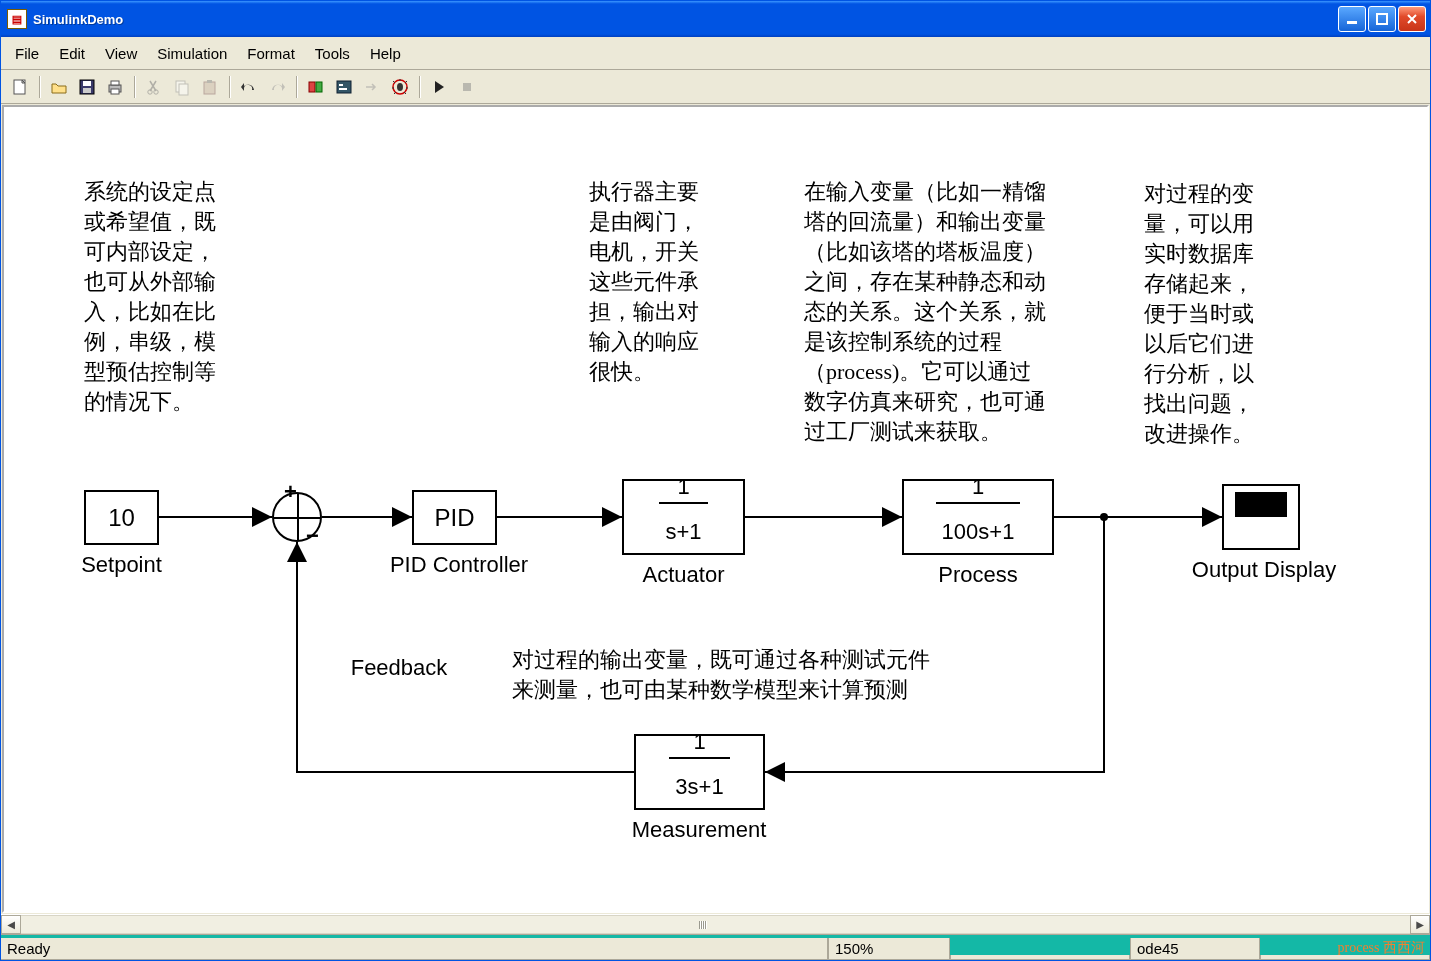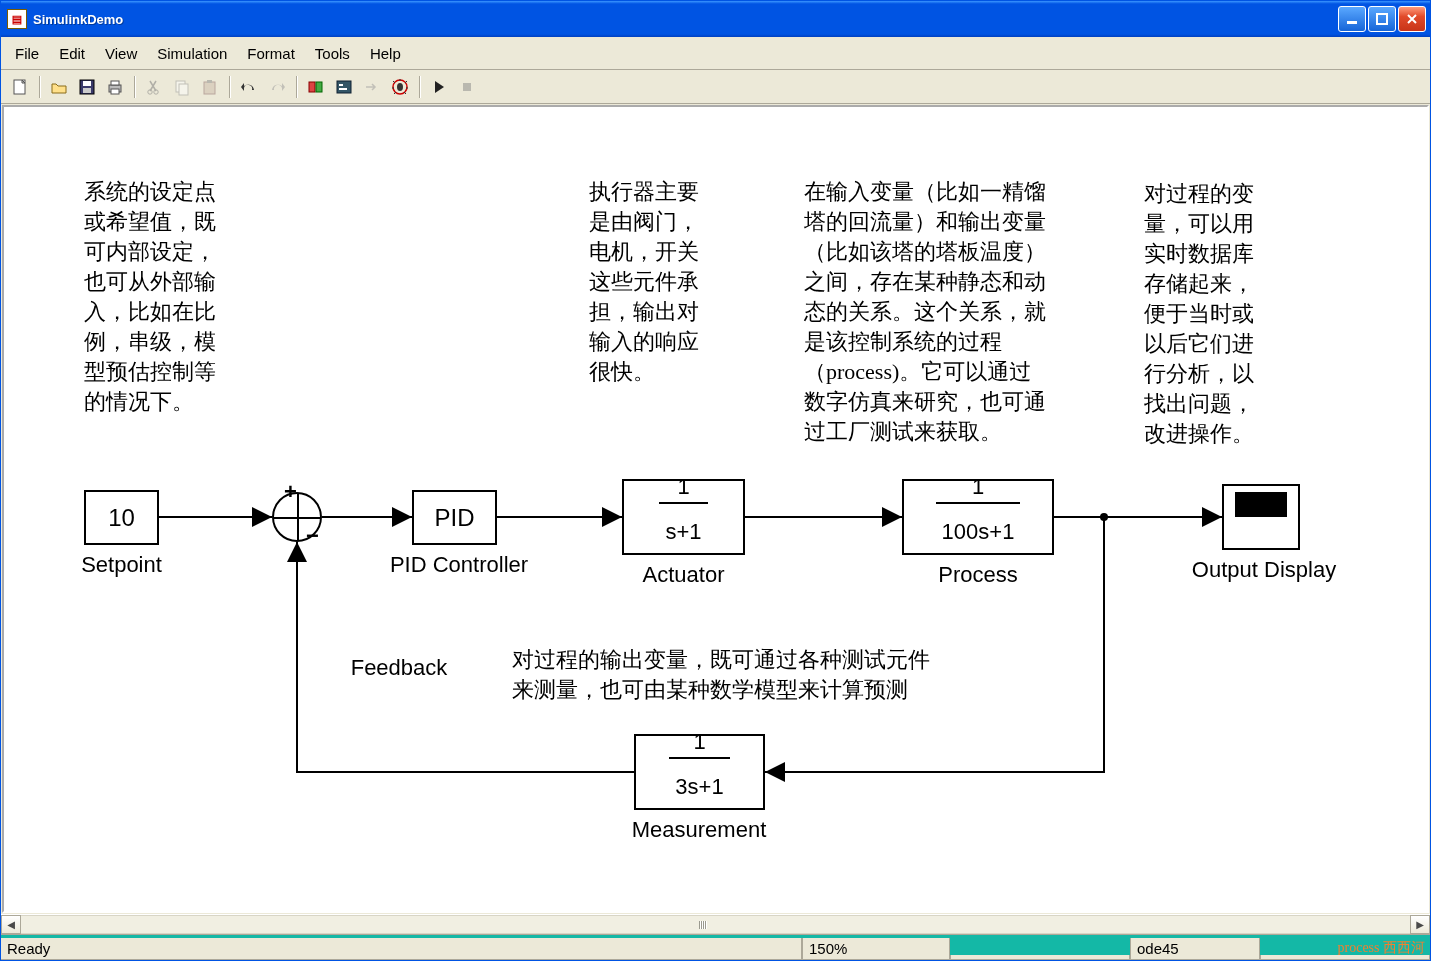--- a/index.html
+++ b/index.html
@@ -468,21 +468,21 @@
           <span></span>
           <span></span>
           <span></span>
         </div>
     </div>
     <div class="arrow">▶</div>
   </div>
 
   <div class="statusbar">
     <div class="cell grow">Ready</div>
-    <div class="cell" style="width:148px;">150%</div>
+    <div class="cell" style="width:122px;">150%</div>
     <div class="cell" style="width:180px;"></div>
     <div class="cell" style="width:130px;">ode45</div>
     <div class="cell" style="width:170px; position:relative;">
       <span class="watermark">process 西西河</span>
     </div>
   </div>
 
 </div>
 
 </body></html>

